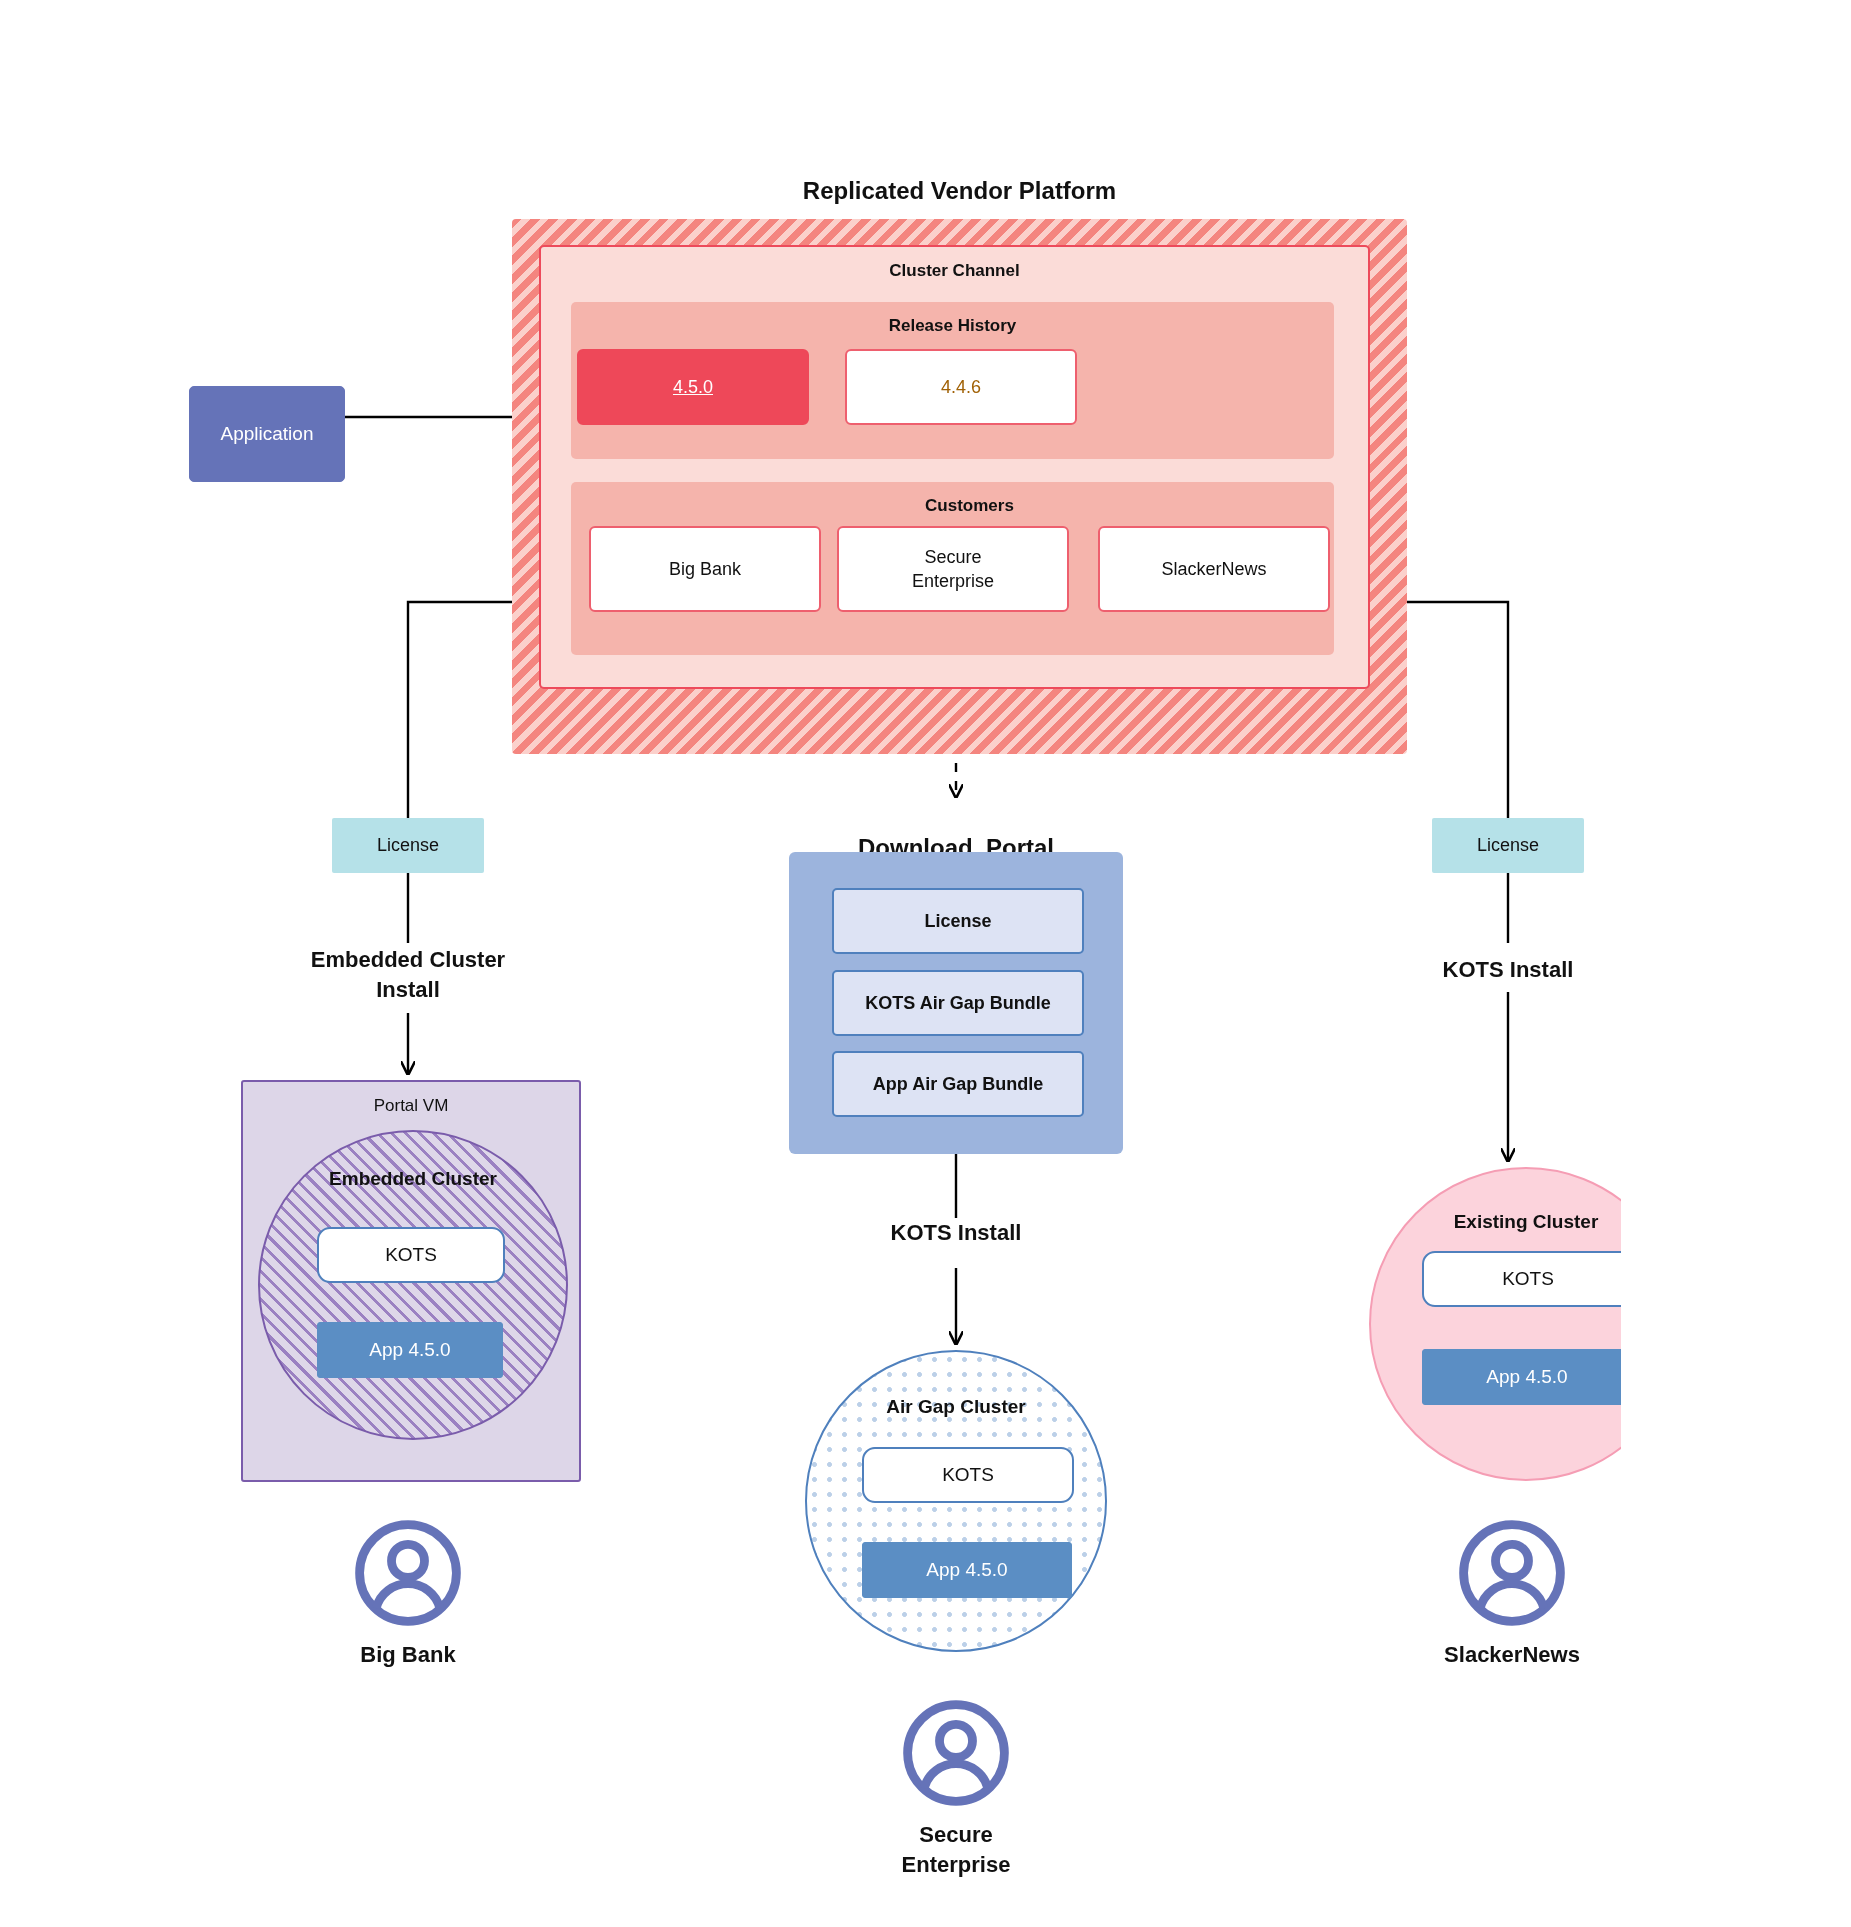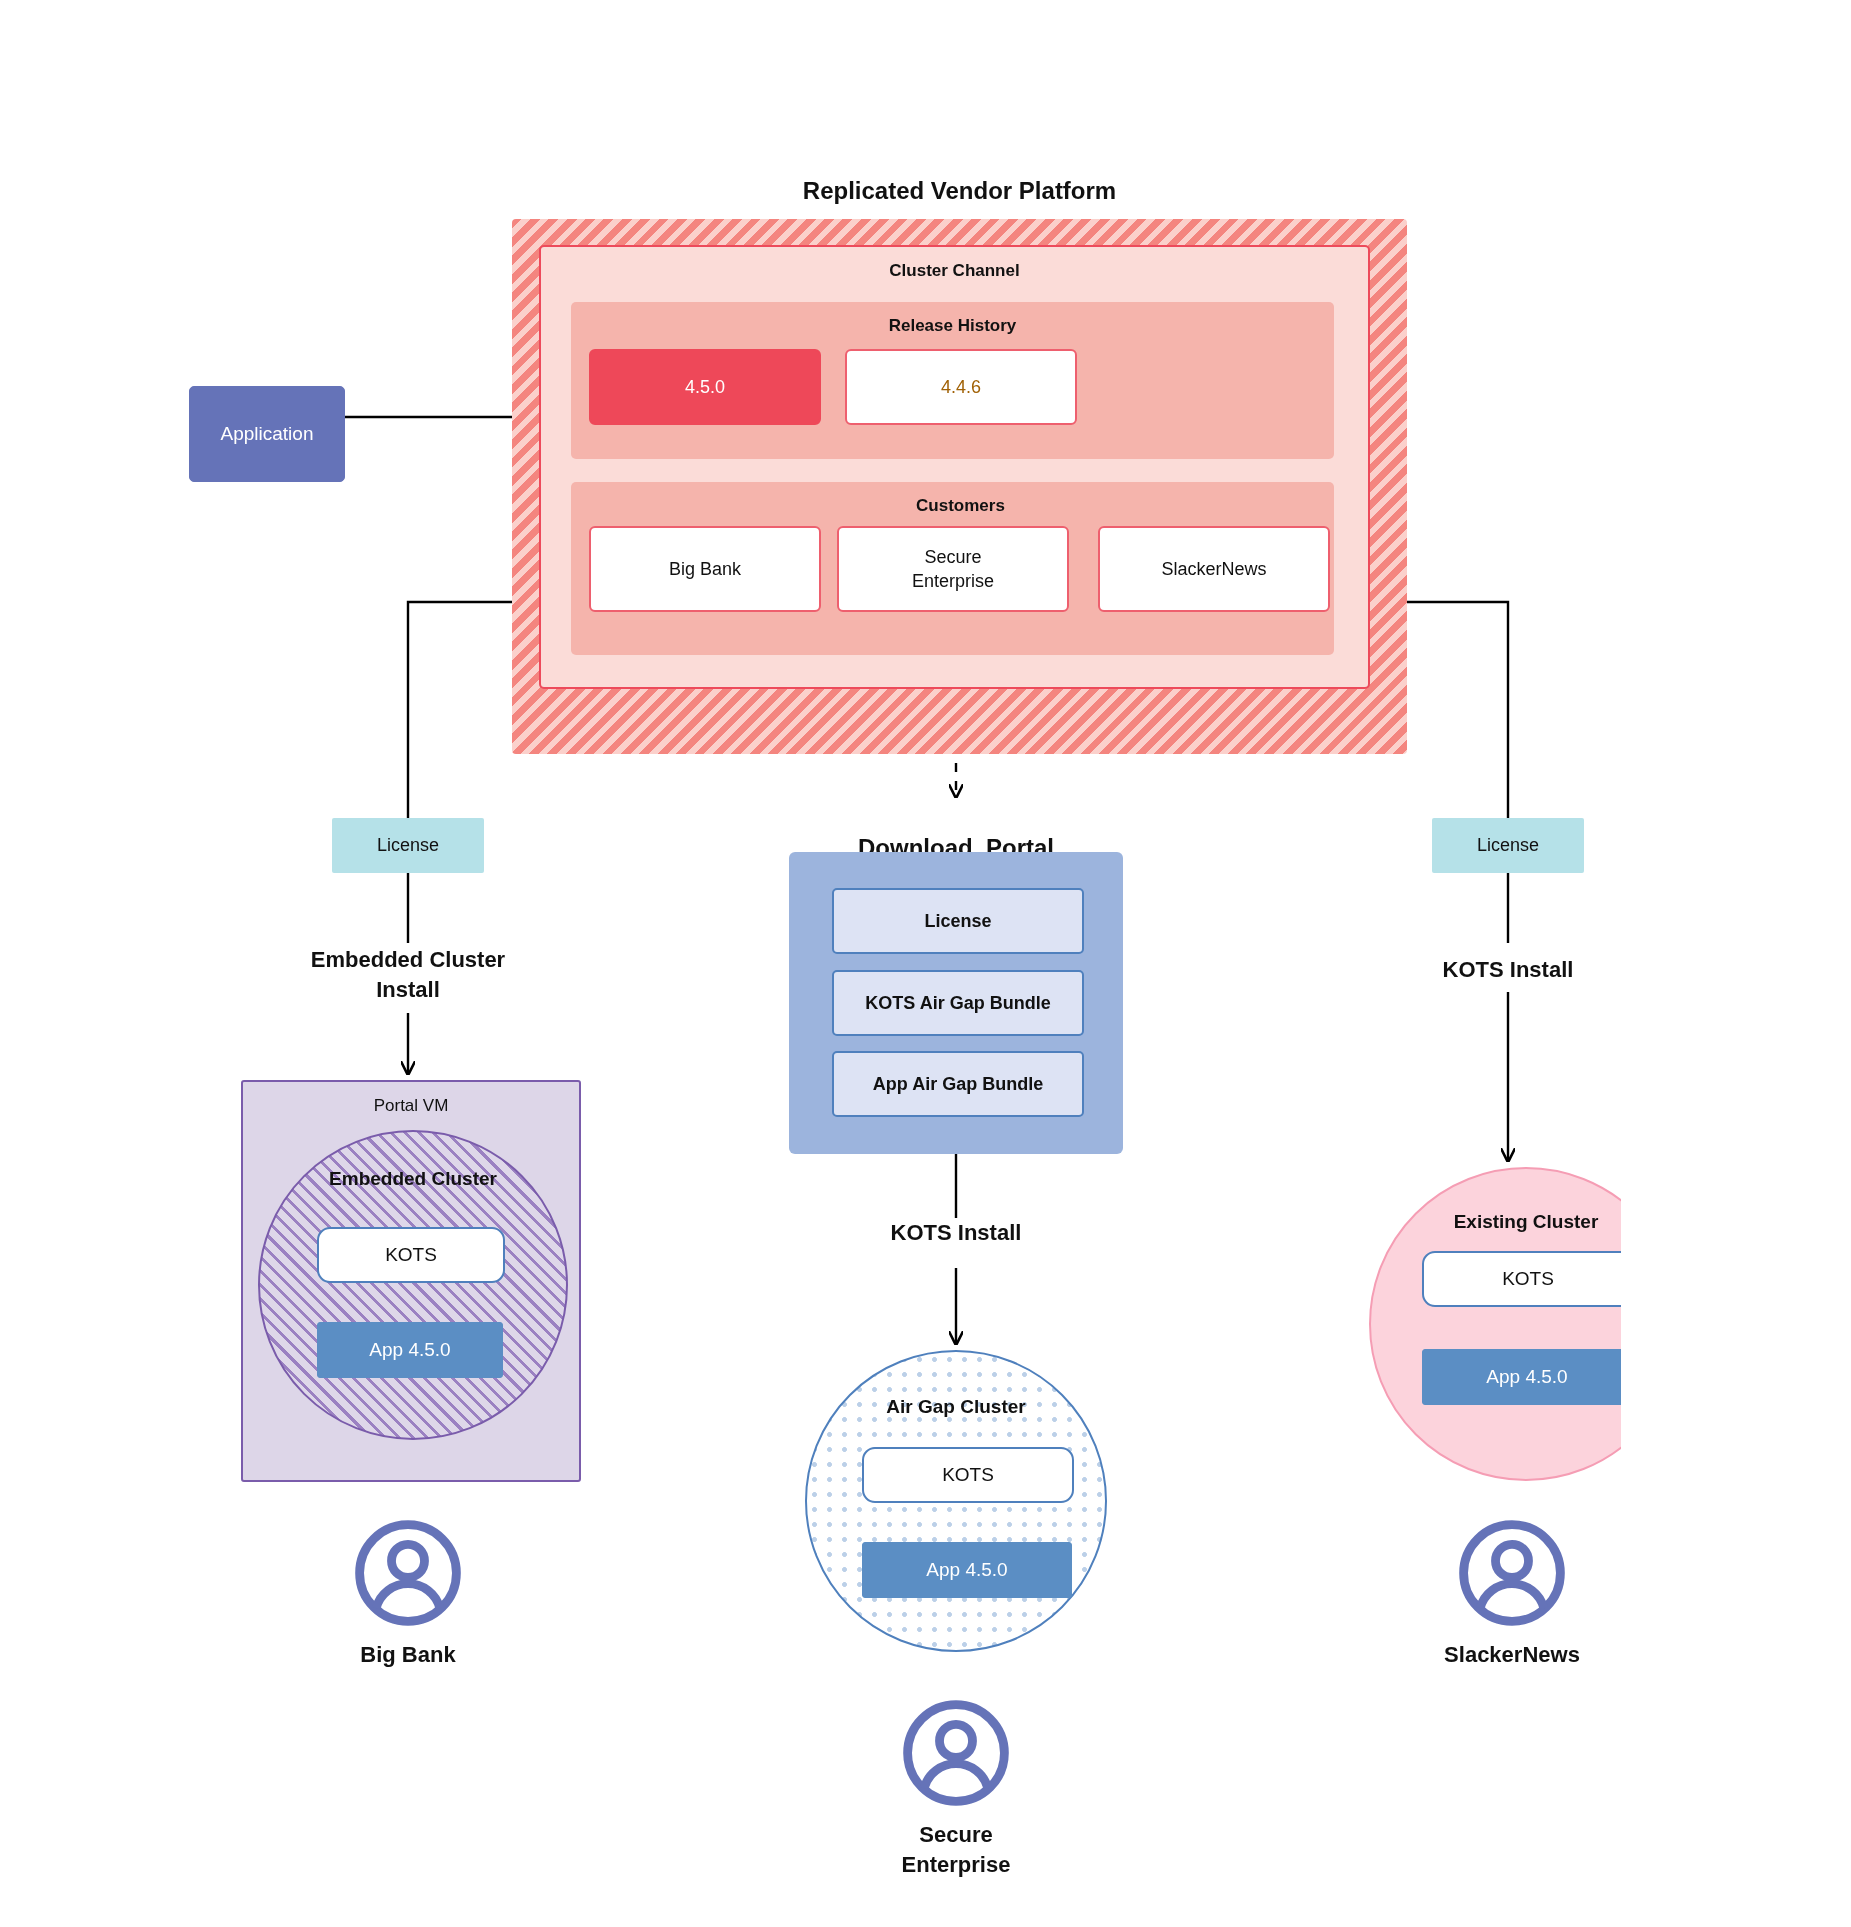--- a/index.html
+++ b/index.html
@@ -256,31 +256,31 @@
 
   <div class="abs" id="vendor-platform">
 
     <div class="abs" id="stable-channel">
 
       <div class="abs section-head" style="left:0; top:14px;">Cluster Channel</div>
 
       <div class="abs" id="release-history">
         <div class="abs section-head" style="left:0; top:14px;">Release History</div>
 
-        <div class="abs ctr release-box release-current" style="left:18px;">
+        <div class="abs ctr release-box release-current" style="left:6px;text-decoration:underline;">
           <span>4.5.0</span>
         </div>
 
         <div class="abs ctr release-box release-old" style="left:274px;">
           <span>4.4.6</span>
         </div>
       </div>
 
       <div class="abs" id="customers-band">
-        <div class="abs section-head" style="left:8px; top:14px;">Customers</div>
+        <div class="abs section-head" style="left:0; top:14px;padding-left:17px;">Customers</div>
 
         <div class="abs ctr customer-box" style="left:18px; width:228px;">
           <span style="white-space:pre-line;">Big Bank</span>
         </div>
 
         <div class="abs ctr customer-box" style="left:266px; width:228px;">
           <span style="white-space:pre-line;">Secure
 Enterprise</span>
         </div>
 

